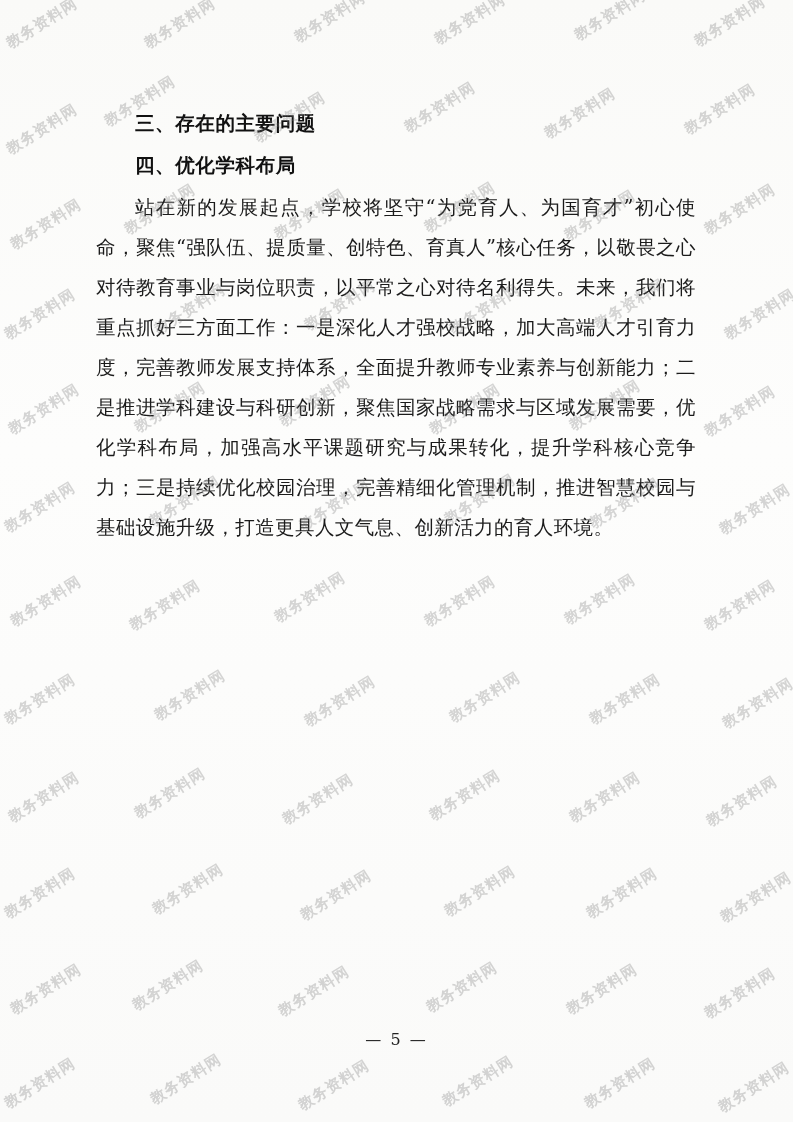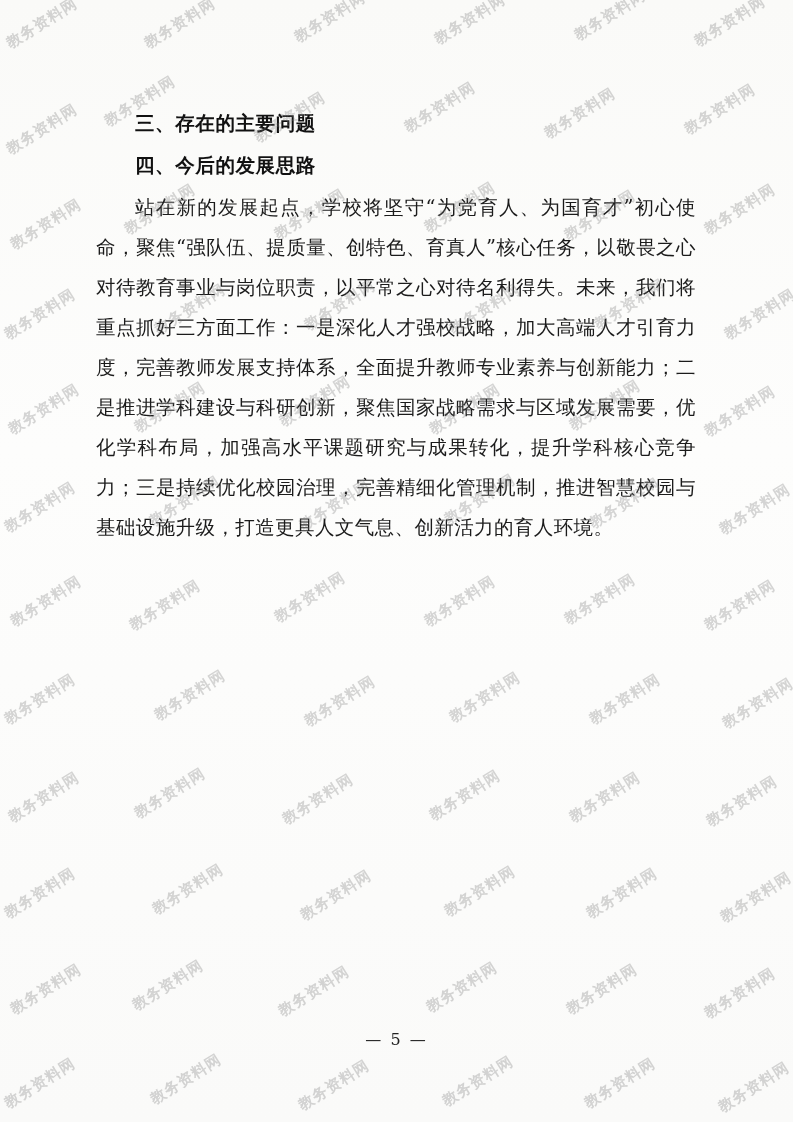--- a/index.html
+++ b/index.html
@@ -92,21 +92,21 @@
 <body>
 
 <div class="page">
   <div class="paper-tone"></div>
 
   <div class="content">
 
     <h2 class="section-heading">三、存在的主要问题</h2>
 
 
-    <h2 class="section-heading">四、今后的发展思路</h2>
+    <h2 class="section-heading">四、优化学科布局</h2>
 
     <p class="body-para">站在新的发展起点，学校将坚守“为党育人、为国育才”初心使命，聚焦“强队伍、提质量、创特色、育真人”核心任务，以敬畏之心对待教育事业与岗位职责，以平常之心对待名利得失。未来，我们将重点抓好三方面工作：一是深化人才强校战略，加大高端人才引育力度，完善教师发展支持体系，全面提升教师专业素养与创新能力；二是推进学科建设与科研创新，聚焦国家战略需求与区域发展需要，优化学科布局，加强高水平课题研究与成果转化，提升学科核心竞争力；三是持续优化校园治理，完善精细化管理机制，推进智慧校园与基础设施升级，打造更具人文气息、创新活力的育人环境。</p>
 
   </div>
 
   <div class="page-number">— 5 —</div>
 
   <div class="watermark-layer" id="watermark-layer">
       <div class="wm" style="left: 2px; top: 14px;">教务资料网</div>
       <div class="wm" style="left: 140px; top: 14px;">教务资料网</div>

